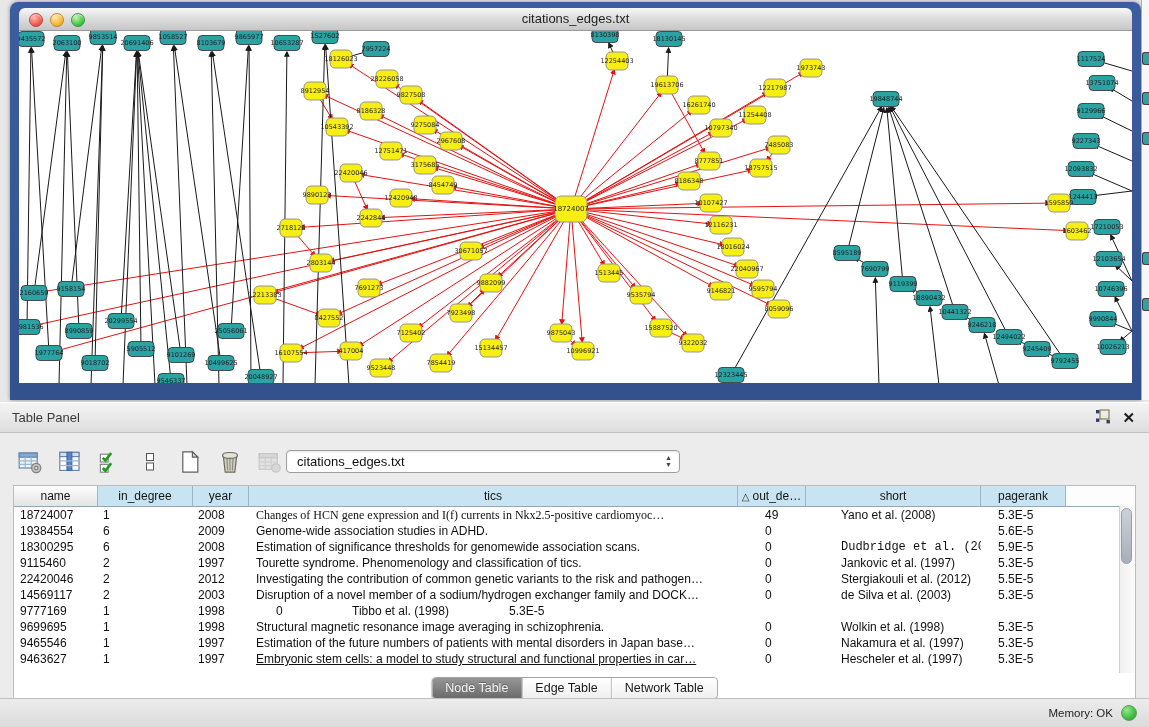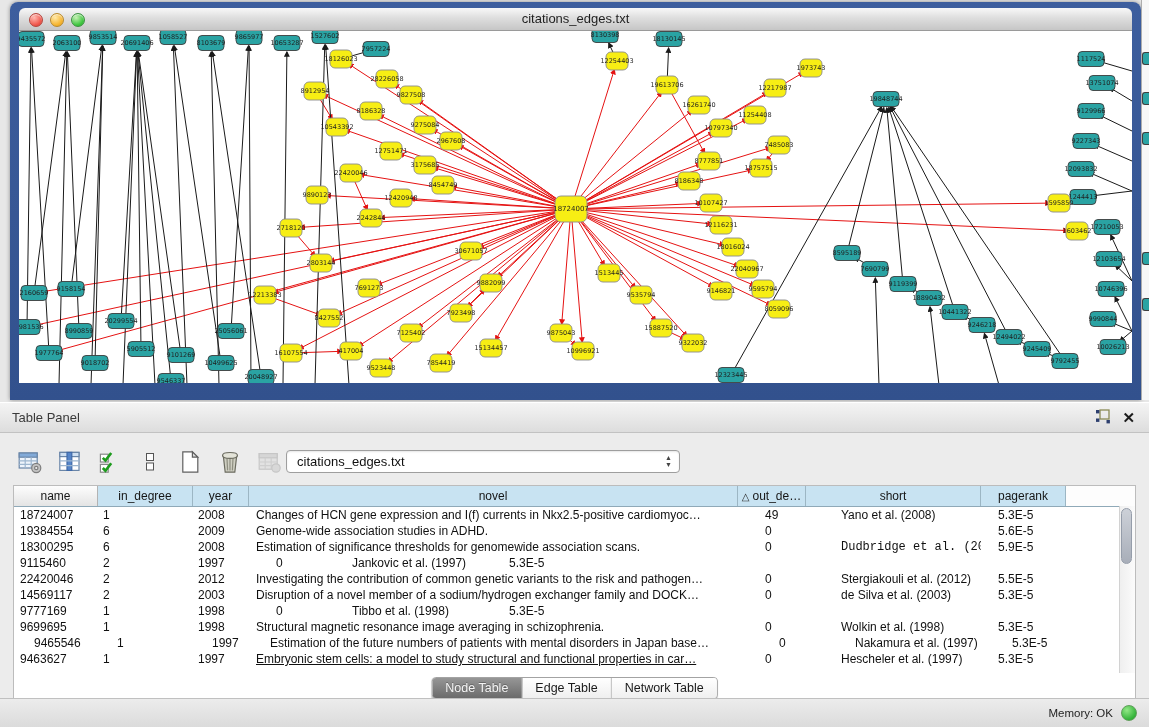--- a/index.html
+++ b/index.html
@@ -731,40 +731,40 @@
             <div class="th th-sel" style="width: 84px;">
               <span>name</span>
             </div>
             <div class="th" style="width: 95px;">
               <span>in_degree</span>
             </div>
             <div class="th" style="width: 56px;">
               <span>year</span>
             </div>
             <div class="th" style="width: 489px;">
-              <span>novel</span>
+              <span>tics</span>
             </div>
             <div class="th" style="width: 68px;">
               <span class="sort">△</span>
               <span>out_de…</span>
             </div>
             <div class="th" style="width: 175px;">
               <span>short</span>
             </div>
             <div class="th" style="width: 85px;">
               <span>pagerank</span>
             </div>
             <div class="th-fill"></div>
           </div>
         <div id="tbody">
             <div class="tr">
               <div class="td" style="width: 84px; padding-left: 6px;">18724007</div>
               <div class="td" style="width: 95px; padding-left: 5px;">1</div>
               <div class="td" style="width: 56px; padding-left: 5px;">2008</div>
-              <div class="td" style="width: 489px; padding-left: 7px;">Changes of HCN gene expression and I(f) currents in Nkx2.5-positive cardiomyoc…</div>
+              <div class="td" style="width: 489px; padding-left: 7px; font-family: Liberation Serif, serif;">Changes of HCN gene expression and I(f) currents in Nkx2.5-positive cardiomyoc…</div>
               <div class="td" style="width: 68px; padding-left: 27px;">49</div>
               <div class="td" style="width: 175px; padding-left: 35px;">Yano et al. (2008)</div>
               <div class="td" style="width: 85px; padding-left: 17px;">5.3E-5</div>
             </div>
             <div class="tr">
               <div class="td" style="width: 84px; padding-left: 6px;">19384554</div>
               <div class="td" style="width: 95px; padding-left: 5px;">6</div>
               <div class="td" style="width: 56px; padding-left: 5px;">2009</div>
               <div class="td" style="width: 489px; padding-left: 7px;">Genome-wide association studies in ADHD.</div>
               <div class="td" style="width: 68px; padding-left: 27px;">0</div>
@@ -777,20 +777,21 @@
               <div class="td" style="width: 56px; padding-left: 5px;">2008</div>
               <div class="td" style="width: 489px; padding-left: 7px;">Estimation of significance thresholds for genomewide association scans.</div>
               <div class="td" style="width: 68px; padding-left: 27px;">0</div>
               <div class="td" style="width: 175px; padding-left: 35px; font-family: Liberation Mono, monospace;">Dudbridge et al. (2008)</div>
               <div class="td" style="width: 85px; padding-left: 17px;">5.9E-5</div>
             </div>
             <div class="tr">
               <div class="td" style="width: 84px; padding-left: 6px;">9115460</div>
               <div class="td" style="width: 95px; padding-left: 5px;">2</div>
               <div class="td" style="width: 56px; padding-left: 5px;">1997</div>
+              <div class="td" style="width: 489px; padding-left: 7px;">Tourette syndrome. Phenomenology and classification of tics.</div>
               <div class="td" style="width: 68px; padding-left: 27px;">0</div>
               <div class="td" style="width: 175px; padding-left: 35px;">Jankovic et al. (1997)</div>
               <div class="td" style="width: 85px; padding-left: 17px;">5.3E-5</div>
             </div>
             <div class="tr">
               <div class="td" style="width: 84px; padding-left: 6px;">22420046</div>
               <div class="td" style="width: 95px; padding-left: 5px;">2</div>
               <div class="td" style="width: 56px; padding-left: 5px;">2012</div>
               <div class="td" style="width: 489px; padding-left: 7px;">Investigating the contribution of common genetic variants to the risk and pathogen…</div>
               <div class="td" style="width: 68px; padding-left: 27px;">0</div>
@@ -817,21 +818,21 @@
             <div class="tr">
               <div class="td" style="width: 84px; padding-left: 6px;">9699695</div>
               <div class="td" style="width: 95px; padding-left: 5px;">1</div>
               <div class="td" style="width: 56px; padding-left: 5px;">1998</div>
               <div class="td" style="width: 489px; padding-left: 7px;">Structural magnetic resonance image averaging in schizophrenia.</div>
               <div class="td" style="width: 68px; padding-left: 27px;">0</div>
               <div class="td" style="width: 175px; padding-left: 35px;">Wolkin et al. (1998)</div>
               <div class="td" style="width: 85px; padding-left: 17px;">5.3E-5</div>
             </div>
             <div class="tr">
-              <div class="td" style="width: 84px; padding-left: 6px; margin-left: 14px;">9465546</div>
+              <div class="td" style="width: 84px; padding-left: 6px;">9465546</div>
               <div class="td" style="width: 95px; padding-left: 5px;">1</div>
               <div class="td" style="width: 56px; padding-left: 5px;">1997</div>
               <div class="td" style="width: 489px; padding-left: 7px;">Estimation of the future numbers of patients with mental disorders in Japan base…</div>
               <div class="td" style="width: 68px; padding-left: 27px;">0</div>
               <div class="td" style="width: 175px; padding-left: 35px;">Nakamura et al. (1997)</div>
               <div class="td" style="width: 85px; padding-left: 17px;">5.3E-5</div>
             </div>
             <div class="tr">
               <div class="td" style="width: 84px; padding-left: 6px;">9463627</div>
               <div class="td" style="width: 95px; padding-left: 5px;">1</div>

